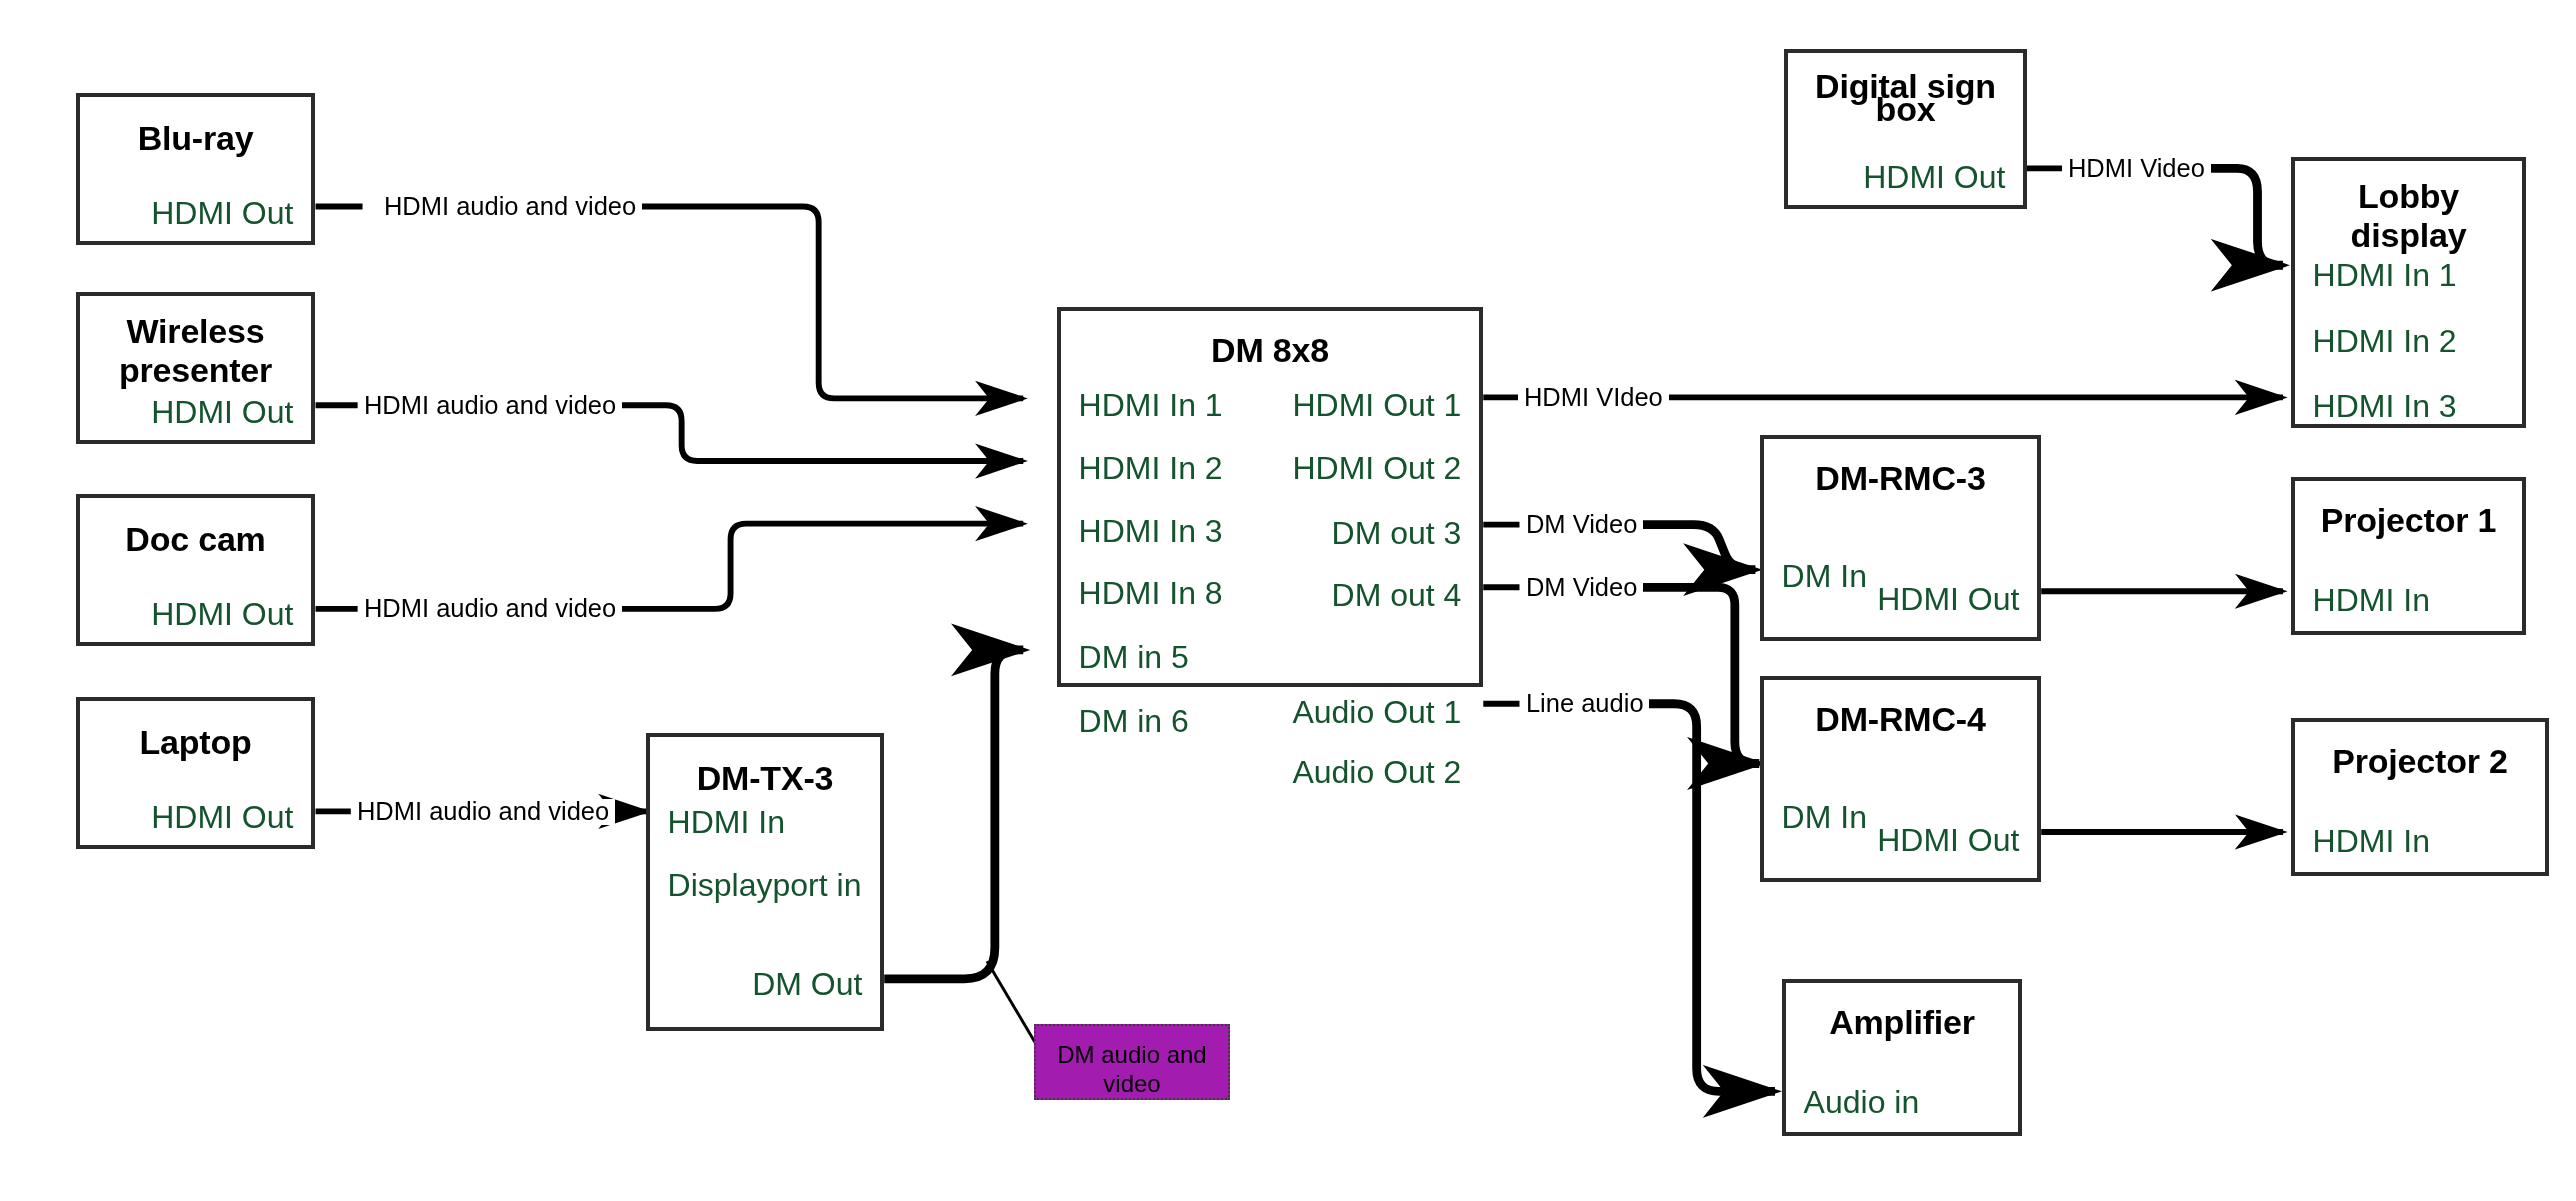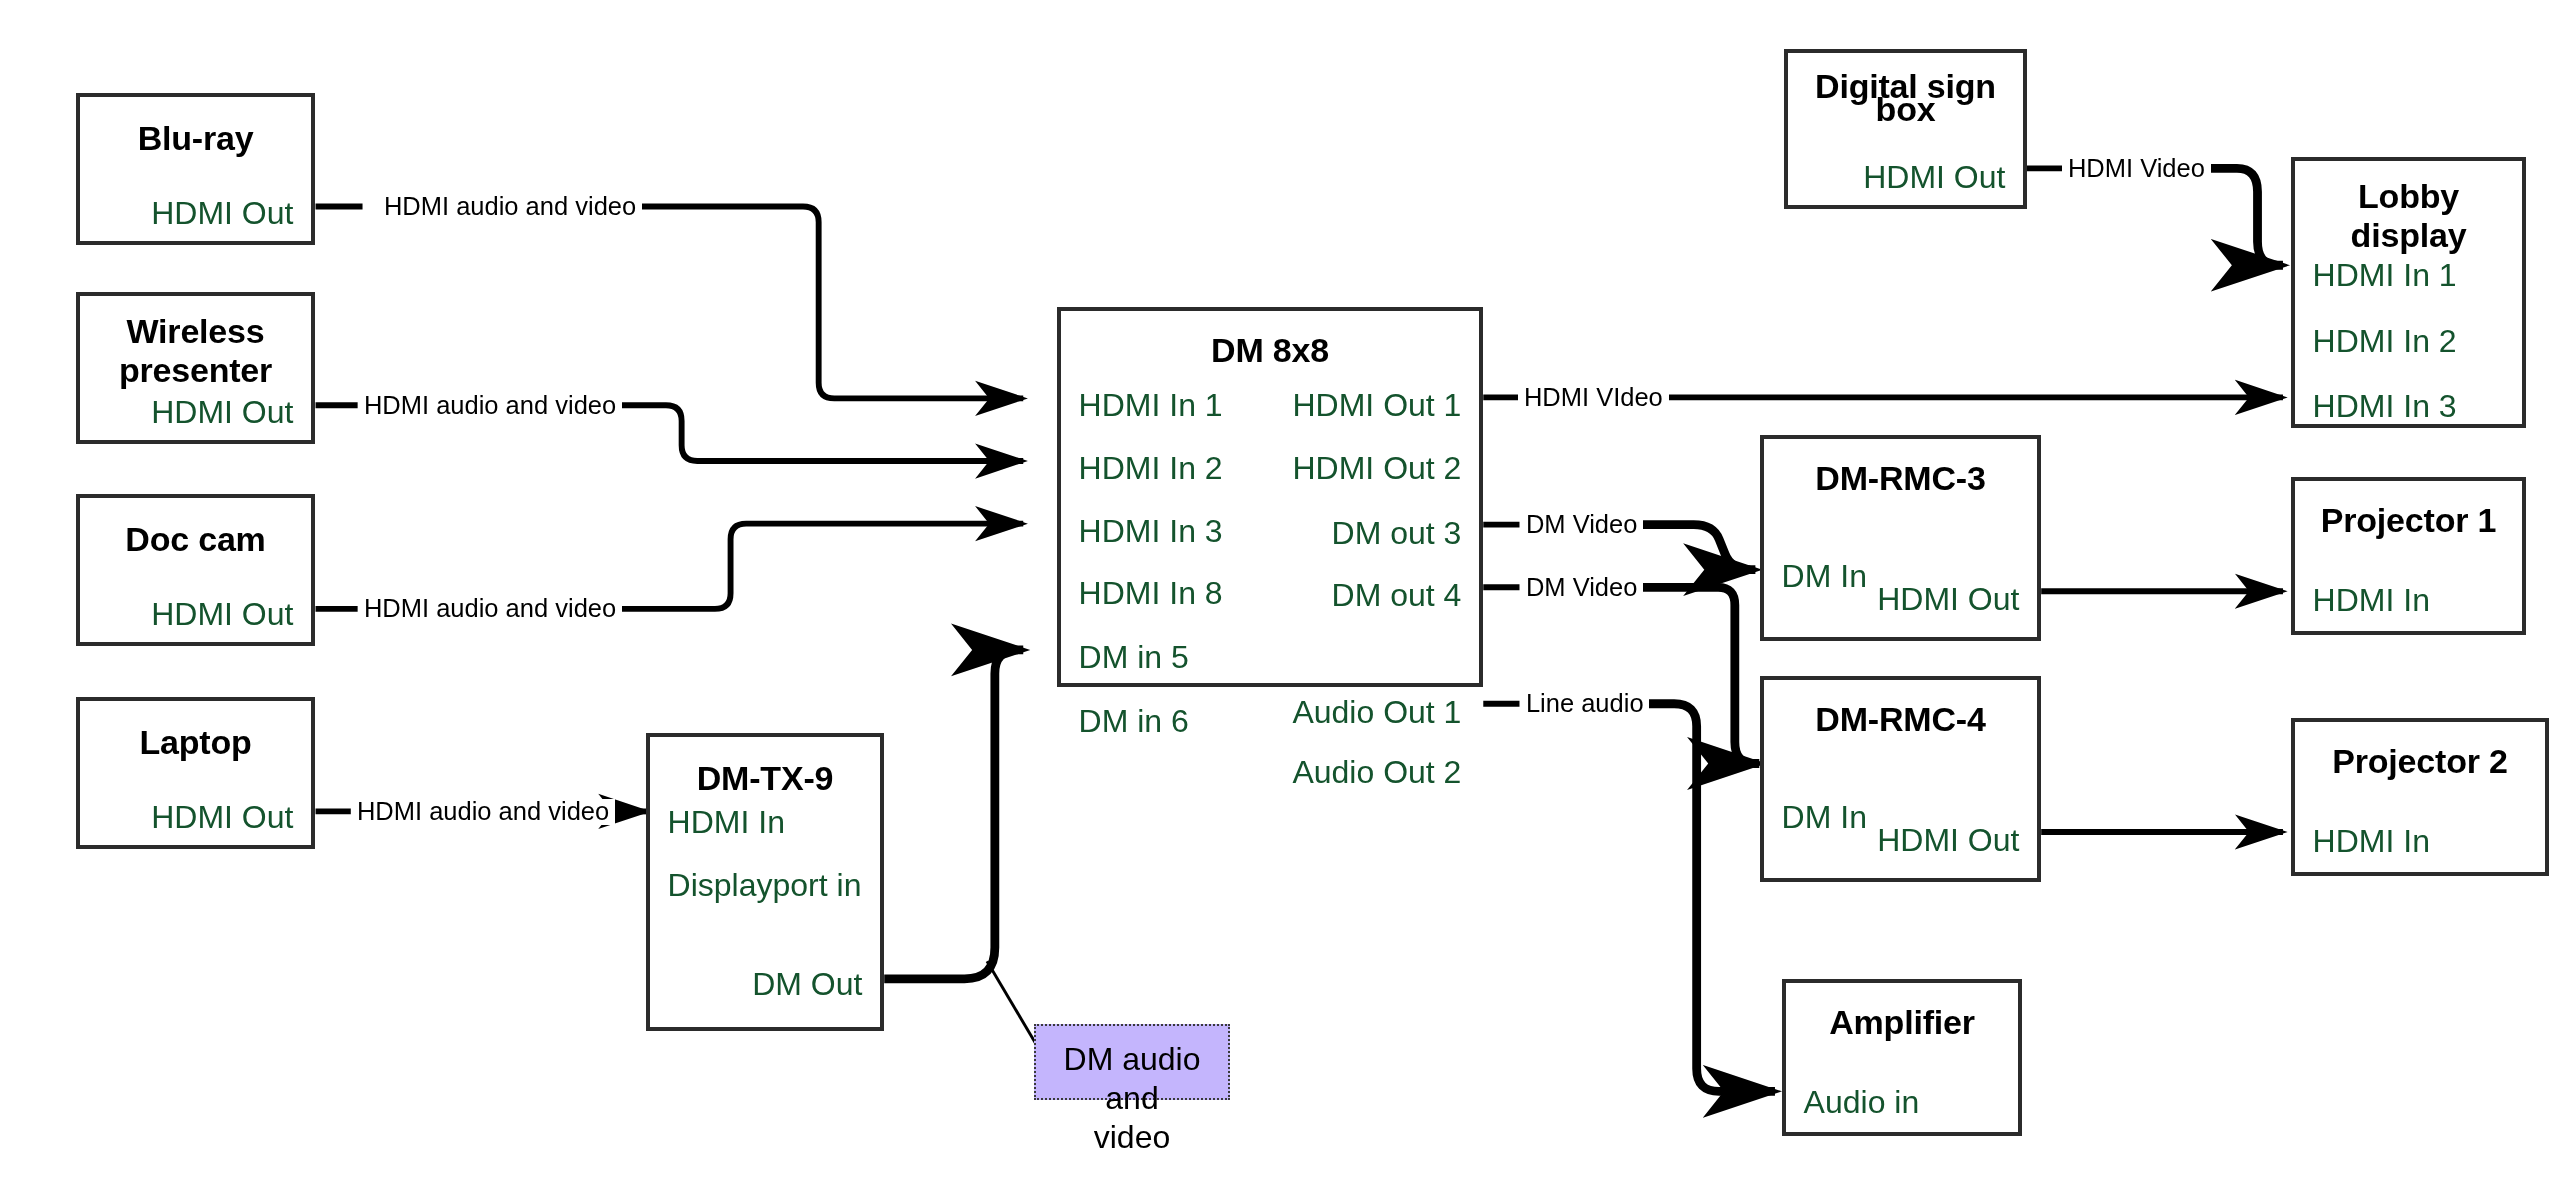--- a/index.html
+++ b/index.html
@@ -64,22 +64,22 @@
     white-space: nowrap;
     background: #ffffff;
     padding: 0 5.9px;
     line-height: 1;
     z-index: 6;
   }
   .note-box {
     position: absolute;
     box-sizing: border-box;
     border: 2.9px dotted #3a3a3a;
-    background: #c4b5fd;
-    font-size: 32px;
+    background: #a21caf;
+    font-size: 24px;
     color: #000000;
     text-align: center;
     line-height: 1.22;
     padding-top: 13.7px;
     z-index: 6;
   }
 </style>
 </head>
 <body>
 
@@ -146,21 +146,21 @@
     <div class="node-title" style="top:21.5px;">Doc cam</div>
     <div class="port right" style="top:100px;">HDMI Out</div>
   </div>
 
   <div class="node" style="left:76px; top:697px; width:239px; height:152px;">
     <div class="node-title" style="top:21.5px;">Laptop</div>
     <div class="port right" style="top:100px;">HDMI Out</div>
   </div>
 
   <div class="node" style="left:646px; top:733px; width:238px; height:298px;">
-    <div class="node-title" style="top:21.5px;">DM-TX-9</div>
+    <div class="node-title" style="top:21.5px;">DM-TX-3</div>
     <div class="port left" style="top:69px;">HDMI In</div>
     <div class="port left" style="top:132px;">Displayport in</div>
     <div class="port right" style="top:231px;">DM Out</div>
   </div>
 
   <div class="node" style="left:1057px; top:307px; width:426px; height:380px;">
     <div class="node-title" style="top:19.6px;">DM 8x8</div>
 
     <div class="port left" style="top:78px;">HDMI In 1</div>
     <div class="port left" style="top:141px;">HDMI In 2</div>

